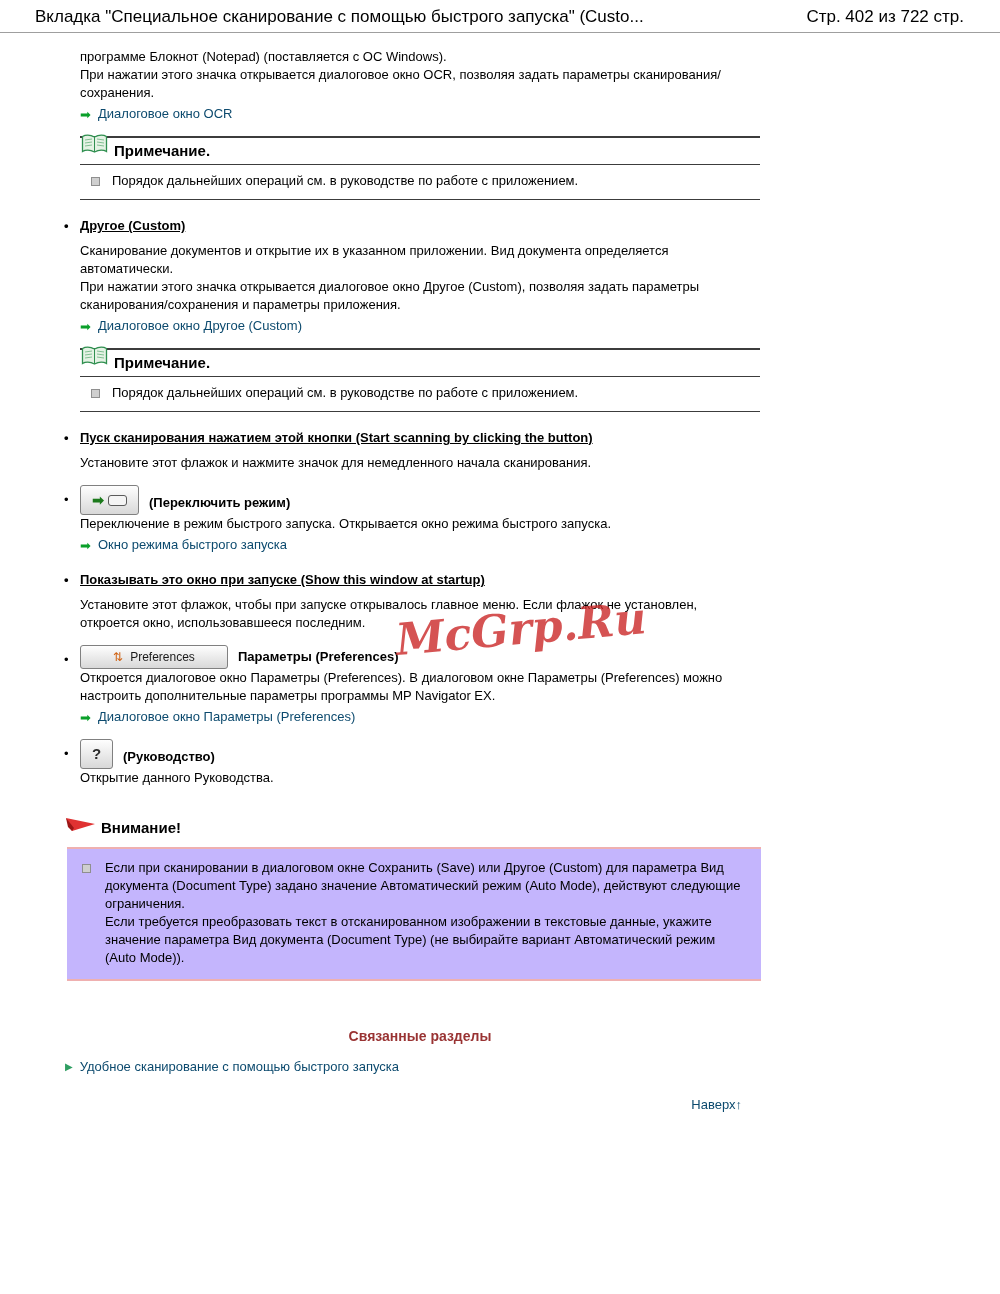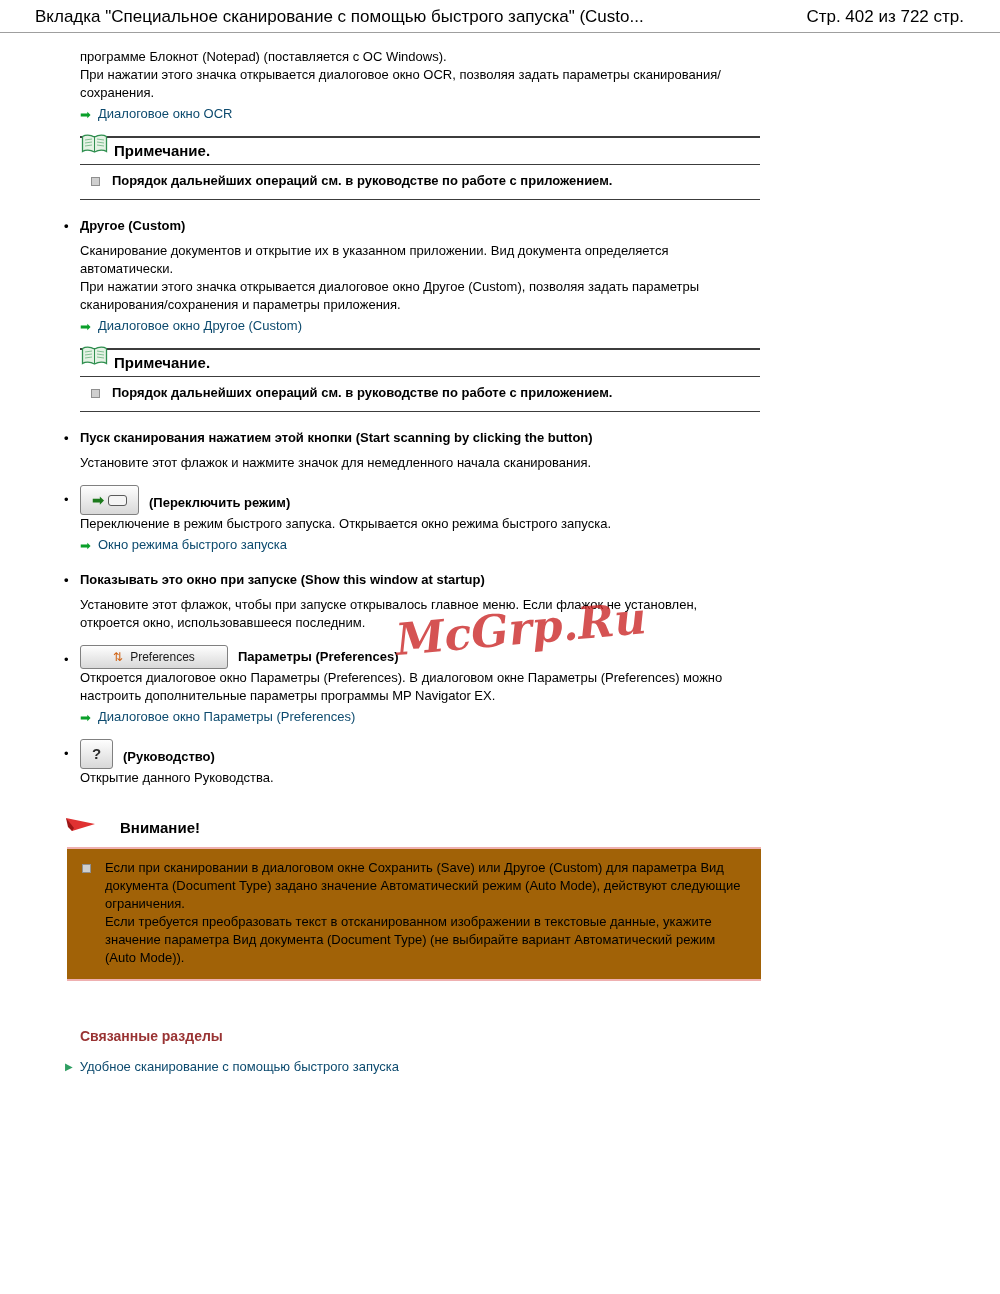--- a/index.html
+++ b/index.html
@@ -12,48 +12,48 @@
   .para{margin:0;}
 
   .glink{color:#0c4a6e;text-decoration:none;cursor:pointer;}
   .linkrow{margin-top:3px;display:flex;align-items:center;gap:7px;}
   .link-arrow{color:#0aa02a;font-size:13px;line-height:1;}
 
   .note{margin-top:13px;}
   .note-header{position:relative;border-top:2px solid #3c3c3c;border-bottom:1px solid #3c3c3c;padding:4px 0 3px 34px;}
   .book-icon{position:absolute;left:1px;top:-4px;}
   .note-title{font-size:15px;font-weight:bold;}
-  .note-body{border-bottom:1px solid #3c3c3c;padding:7px 0 9px 10px;font-weight:bold;}
+  .note-body{border-bottom:1px solid #3c3c3c;padding:7px 0 9px 10px;}
 
   .sq-item{position:relative;padding-left:22px;}
   .sq{position:absolute;left:1px;top:5px;width:7px;height:7px;background:#cfcfcf;border:1px solid #8f8f8f;}
 
   .section{margin-top:17px;}
-  .b-title{font-weight:bold;position:relative;}
+  .b-title{font-weight:bold;position:relative;text-decoration:underline;}
   .b-title::before{content:"\2022";position:absolute;left:-16px;top:0;}
   .section .body{margin-top:7px;}
 
   .btn-row{margin-top:13px;display:flex;align-items:flex-end;gap:10px;position:relative;}
   .btn-row::before{content:"\2022";position:absolute;left:-16px;top:6px;}
   .b-label{font-weight:bold;padding-bottom:3px;}
 
   .ui-btn{display:inline-flex;align-items:center;justify-content:center;background:linear-gradient(#fefefe,#d8d8d8);border:1px solid #808080;border-radius:3px;}
   .btn-switch{width:57px;height:28px;gap:4px;}
   .switch-arrow{color:#1c7a1c;font-size:14px;font-weight:bold;line-height:1;}
   .switch-rect{display:inline-block;width:17px;height:9px;border:1px solid #5a5a5a;border-radius:3px;background:#f4f4f4;}
   .btn-pref{width:146px;height:22px;gap:7px;font-size:12px;color:#1a1a1a;}
   .pref-glyph{color:#d06010;font-size:12px;line-height:1;}
   .btn-guide{width:31px;height:28px;font-size:15px;font-weight:bold;color:#2a2a2a;}
 
-  .warn-head{margin-top:28px;margin-left:-15px;display:flex;align-items:center;gap:23px;}
+  .warn-head{margin-top:28px;margin-left:-15px;display:flex;align-items:center;gap:4px;}
   .warn-title{font-size:15px;font-weight:bold;}
-  .warn-box{margin-top:7px;margin-left:-13px;width:694px;background:#a16207;border-top:2px solid #efb0b0;border-bottom:2px solid #efb0b0;padding:10px 16px 12px 14px;box-sizing:border-box;}
+  .warn-box{margin-top:7px;margin-left:-13px;width:694px;background:#c4b5fd;border-top:2px solid #efb0b0;border-bottom:2px solid #efb0b0;padding:10px 16px 12px 14px;box-sizing:border-box;}
   .warn-box .sq-item{padding-left:24px;}
 
-  .related-head{margin-top:46px;font-size:14px;font-weight:bold;color:#993333;}
+  .related-head{margin-top:46px;font-size:14px;font-weight:bold;color:#993333;text-align:center;}
   .related-row{margin-top:13px;margin-left:-15px;display:flex;align-items:center;gap:7px;}
   .related-marker{color:#2f9e62;font-size:10px;line-height:1;}
 
   .top-row{margin-top:20px;text-align:right;padding-right:18px;}
 
   .watermark{position:absolute;left:396px;top:618px;font-family:"DejaVu Serif",serif;font-style:italic;font-weight:bold;font-size:44px;line-height:1;color:rgba(202,40,40,0.8);transform:rotate(-5deg);transform-origin:left center;pointer-events:none;z-index:5;}
 </style>
 </head>
 <body>
 
@@ -191,16 +191,19 @@
       <div class="para">Если требуется преобразовать текст в отсканированном изображении в текстовые данные, укажите значение параметра Вид документа (Document Type) (не выбирайте вариант Автоматический режим (Auto Mode)).</div>
     </div>
   </div>
 
   <div class="related-head">Связанные разделы</div>
   <div class="related-row">
     <span class="related-marker">▶</span>
     <a class="glink">Удобное сканирование с помощью быстрого запуска</a>
   </div>
 
+  <div class="top-row">
+    <a class="glink">Наверх↑</a>
+  </div>
 
 </div>
 
 <div class="watermark">McGrp.Ru</div>
 
 </body></html>

